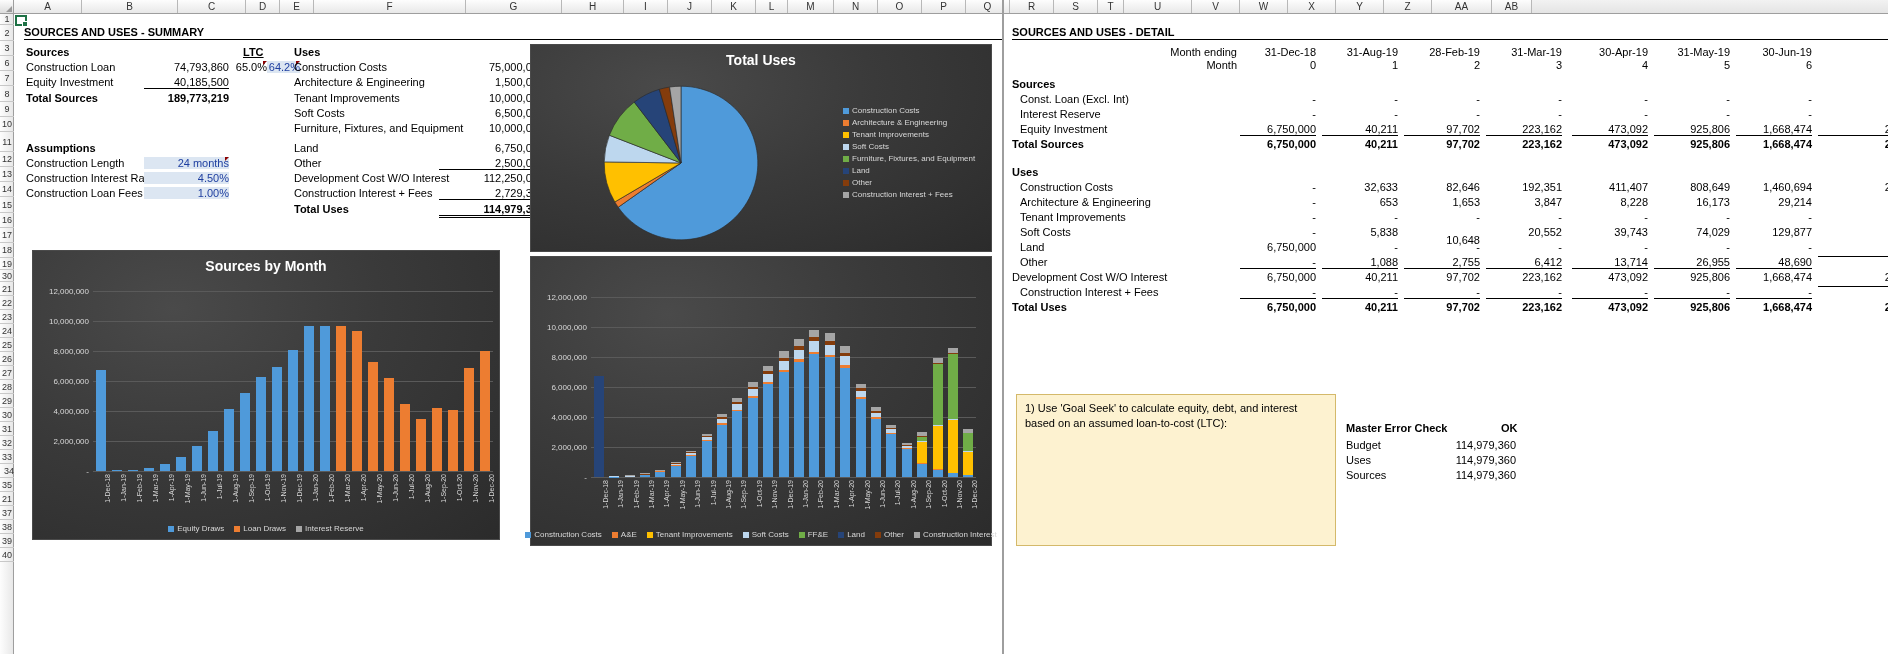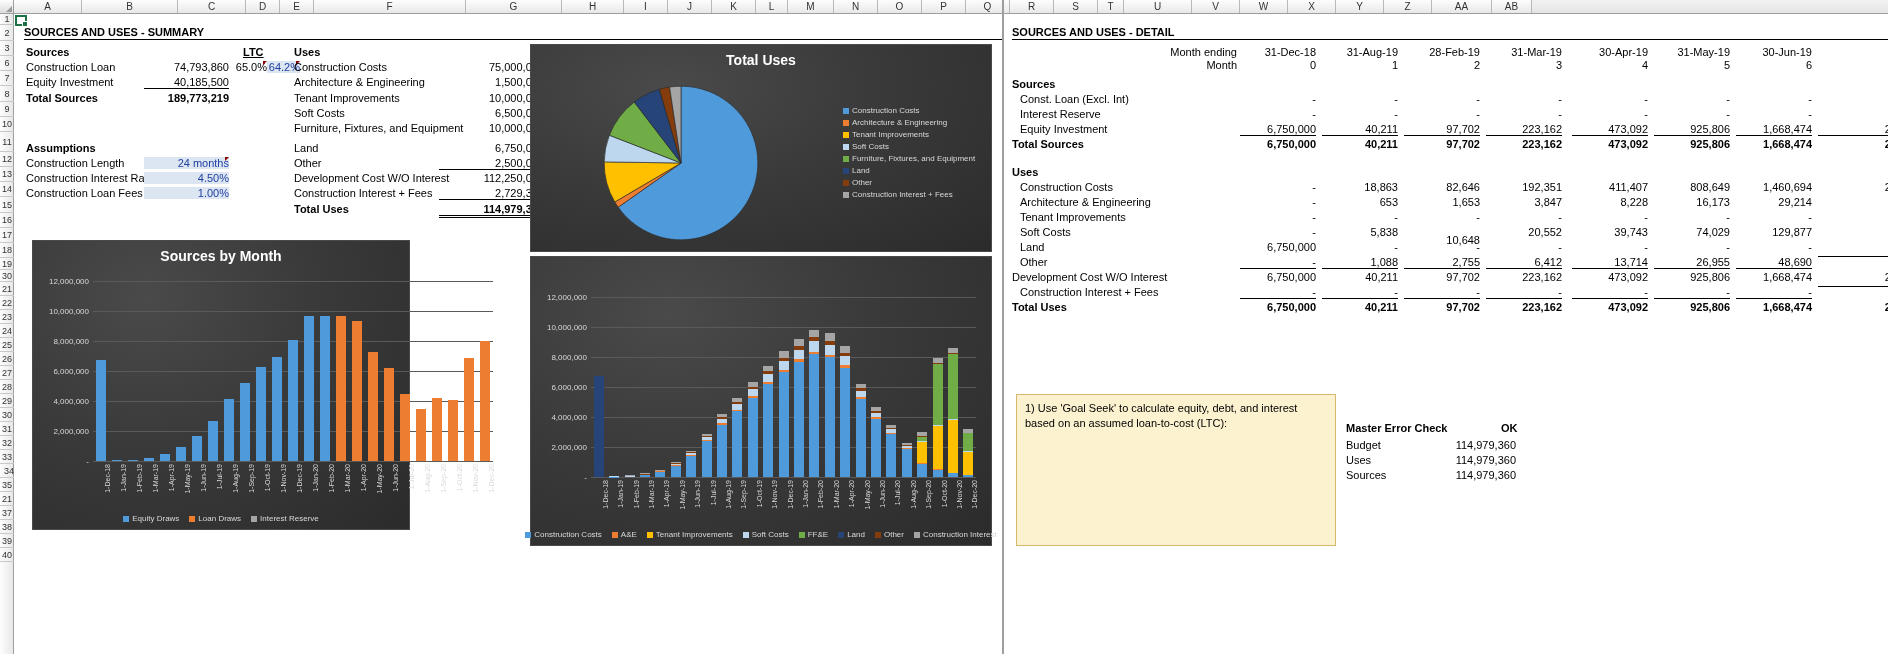--- a/index.html
+++ b/index.html
@@ -348,21 +348,21 @@
             <span class="lg-swatch" style="background: rgb(132, 60, 12);"></span>
             <span>Other</span>
           </div>
           <div class="lg-item">
             <span class="lg-swatch" style="background: rgb(165, 165, 165);"></span>
             <span>Construction Interest + Fees</span>
           </div>
         </div>
     </div>
 
-    <div class="chart" style="left:18px; top:226px; width:378px; height:290px;">
+    <div class="chart" style="left:18px; top:236px; width:468px; height:290px;">
       <div class="chart-title">Sources by Month</div>
       <div class="plot" id="plot-sources" style="left:60px; top:40px; width:400px; height:180px;">
           <div class="grid-line" style="top: 180px;"></div>
           <div class="ytick" style="top: 180px;">-</div>
           <div class="grid-line" style="top: 150px;"></div>
           <div class="ytick" style="top: 150px;">2,000,000</div>
           <div class="grid-line" style="top: 120px;"></div>
           <div class="ytick" style="top: 120px;">4,000,000</div>
           <div class="grid-line" style="top: 90px;"></div>
           <div class="ytick" style="top: 90px;">6,000,000</div>
@@ -706,21 +706,21 @@
           <div class="num bold" style="position: absolute; left: 310px; top: 112px; width: 76px;">40,211</div>
           <div class="num bold" style="position: absolute; left: 392px; top: 112px; width: 76px;">97,702</div>
           <div class="num bold" style="position: absolute; left: 474px; top: 112px; width: 76px;">223,162</div>
           <div class="num bold" style="position: absolute; left: 560px; top: 112px; width: 76px;">473,092</div>
           <div class="num bold" style="position: absolute; left: 642px; top: 112px; width: 76px;">925,806</div>
           <div class="num bold" style="position: absolute; left: 724px; top: 112px; width: 76px;">1,668,474</div>
           <div class="num bold" style="position: absolute; left: 806px; top: 112px; width: 76px;">2,</div>
           <div class="lbl bold" style="position: absolute; left: 0px; top: 140px;">Uses</div>
           <div class="lbl" style="position: absolute; left: 8px; top: 155px;">Construction Costs</div>
           <div class="num" style="position: absolute; left: 228px; top: 155px; width: 76px;">-</div>
-          <div class="num" style="position: absolute; left: 310px; top: 155px; width: 76px;">18,863</div>
+          <div class="num" style="position: absolute; left: 310px; top: 155px; width: 76px;">32,633</div>
           <div class="num" style="position: absolute; left: 392px; top: 155px; width: 76px;">82,646</div>
           <div class="num" style="position: absolute; left: 474px; top: 155px; width: 76px;">192,351</div>
           <div class="num" style="position: absolute; left: 560px; top: 155px; width: 76px;">411,407</div>
           <div class="num" style="position: absolute; left: 642px; top: 155px; width: 76px;">808,649</div>
           <div class="num" style="position: absolute; left: 724px; top: 155px; width: 76px;">1,460,694</div>
           <div class="num" style="position: absolute; left: 806px; top: 155px; width: 76px;">2,</div>
           <div class="lbl" style="position: absolute; left: 8px; top: 170px;">Architecture &amp; Engineering</div>
           <div class="num" style="position: absolute; left: 228px; top: 170px; width: 76px;">-</div>
           <div class="num" style="position: absolute; left: 310px; top: 170px; width: 76px;">653</div>
           <div class="num" style="position: absolute; left: 392px; top: 170px; width: 76px;">1,653</div>

